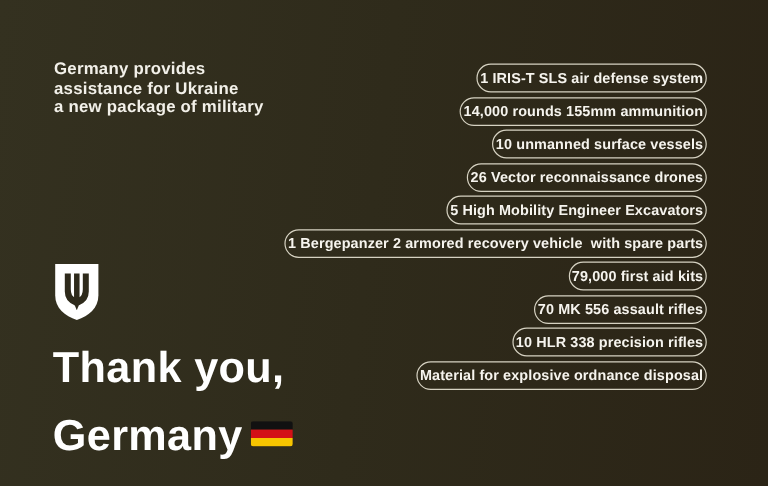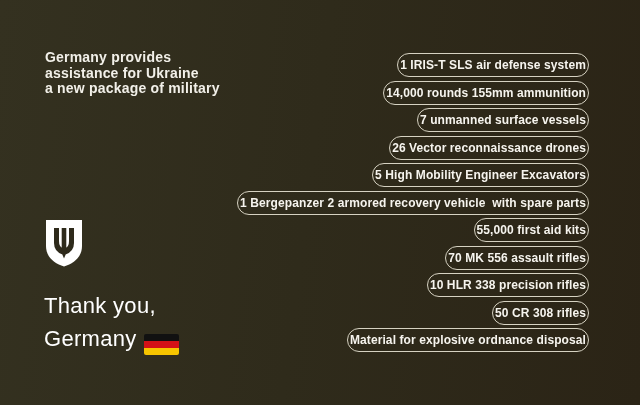--- a/index.html
+++ b/index.html
@@ -57,29 +57,30 @@
     width: 40px;
     height: 50px;
   }
 
   
   .thanks {
     position: absolute;
     left: 44px;
     top: 289px;
     color: #ffffff;
-    font-size: 22px;
+    font-size: 36px;
     line-height: 33px;
-    font-weight: 400;
+    font-weight: 700;
     letter-spacing: 0.3px;
   }
   .thanks-line2 {
     display: flex;
-    align-items: flex-end;
+    align-items: flex-start;
     gap: 7px;
+    margin-top: 24px;
   }
   .flag {
     display: inline-flex;
     flex-direction: column;
     width: 35px;
     height: 21px;
     border-radius: 2px;
     overflow: hidden;
     margin-top: 5px;
     flex: 0 0 auto;
@@ -93,28 +94,27 @@
 
   <div class="intro">
     <div>Germany provides</div>
     <div>assistance for Ukraine</div>
     <div>a new package of military</div>
   </div>
 
   <div class="pill-list">
     <div class="pill">1 IRIS-T SLS air defense system</div>
     <div class="pill">14,000 rounds 155mm ammunition</div>
-    <div class="pill">7 unmanned surface vessels</div>
+    <div class="pill">10 unmanned surface vessels</div>
     <div class="pill">26 Vector reconnaissance drones</div>
     <div class="pill">5 High Mobility Engineer Excavators</div>
     <div class="pill">1 Bergepanzer 2 armored recovery vehicle  with spare parts</div>
-    <div class="pill">55,000 first aid kits</div>
+    <div class="pill">79,000 first aid kits</div>
     <div class="pill">70 MK 556 assault rifles</div>
     <div class="pill">10 HLR 338 precision rifles</div>
-    <div class="pill">50 CR 308 rifles</div>
     <div class="pill">Material for explosive ordnance disposal</div>
   </div>
 
   <svg class="shield" viewBox="0 0 40 50" aria-hidden="true">
     <path fill="#ffffff" d="M2 2 H38 V28 C38 39 30 45.2 20 48.6 C10 45.2 2 39 2 28 Z"></path>
     <path fill="#2e2a1b" d="M10 10 H15 V23 Q15 28.5 18.5 30 L18.5 36.5 Q10 33.5 10 25 Z"></path>
     <path fill="#2e2a1b" d="M30 10 H25 V23 Q25 28.5 21.5 30 L21.5 36.5 Q30 33.5 30 25 Z"></path>
     <path fill="#2e2a1b" d="M17.7 10 H22.3 V35 L20 40.5 L17.7 35 Z"></path>
   </svg>
 

